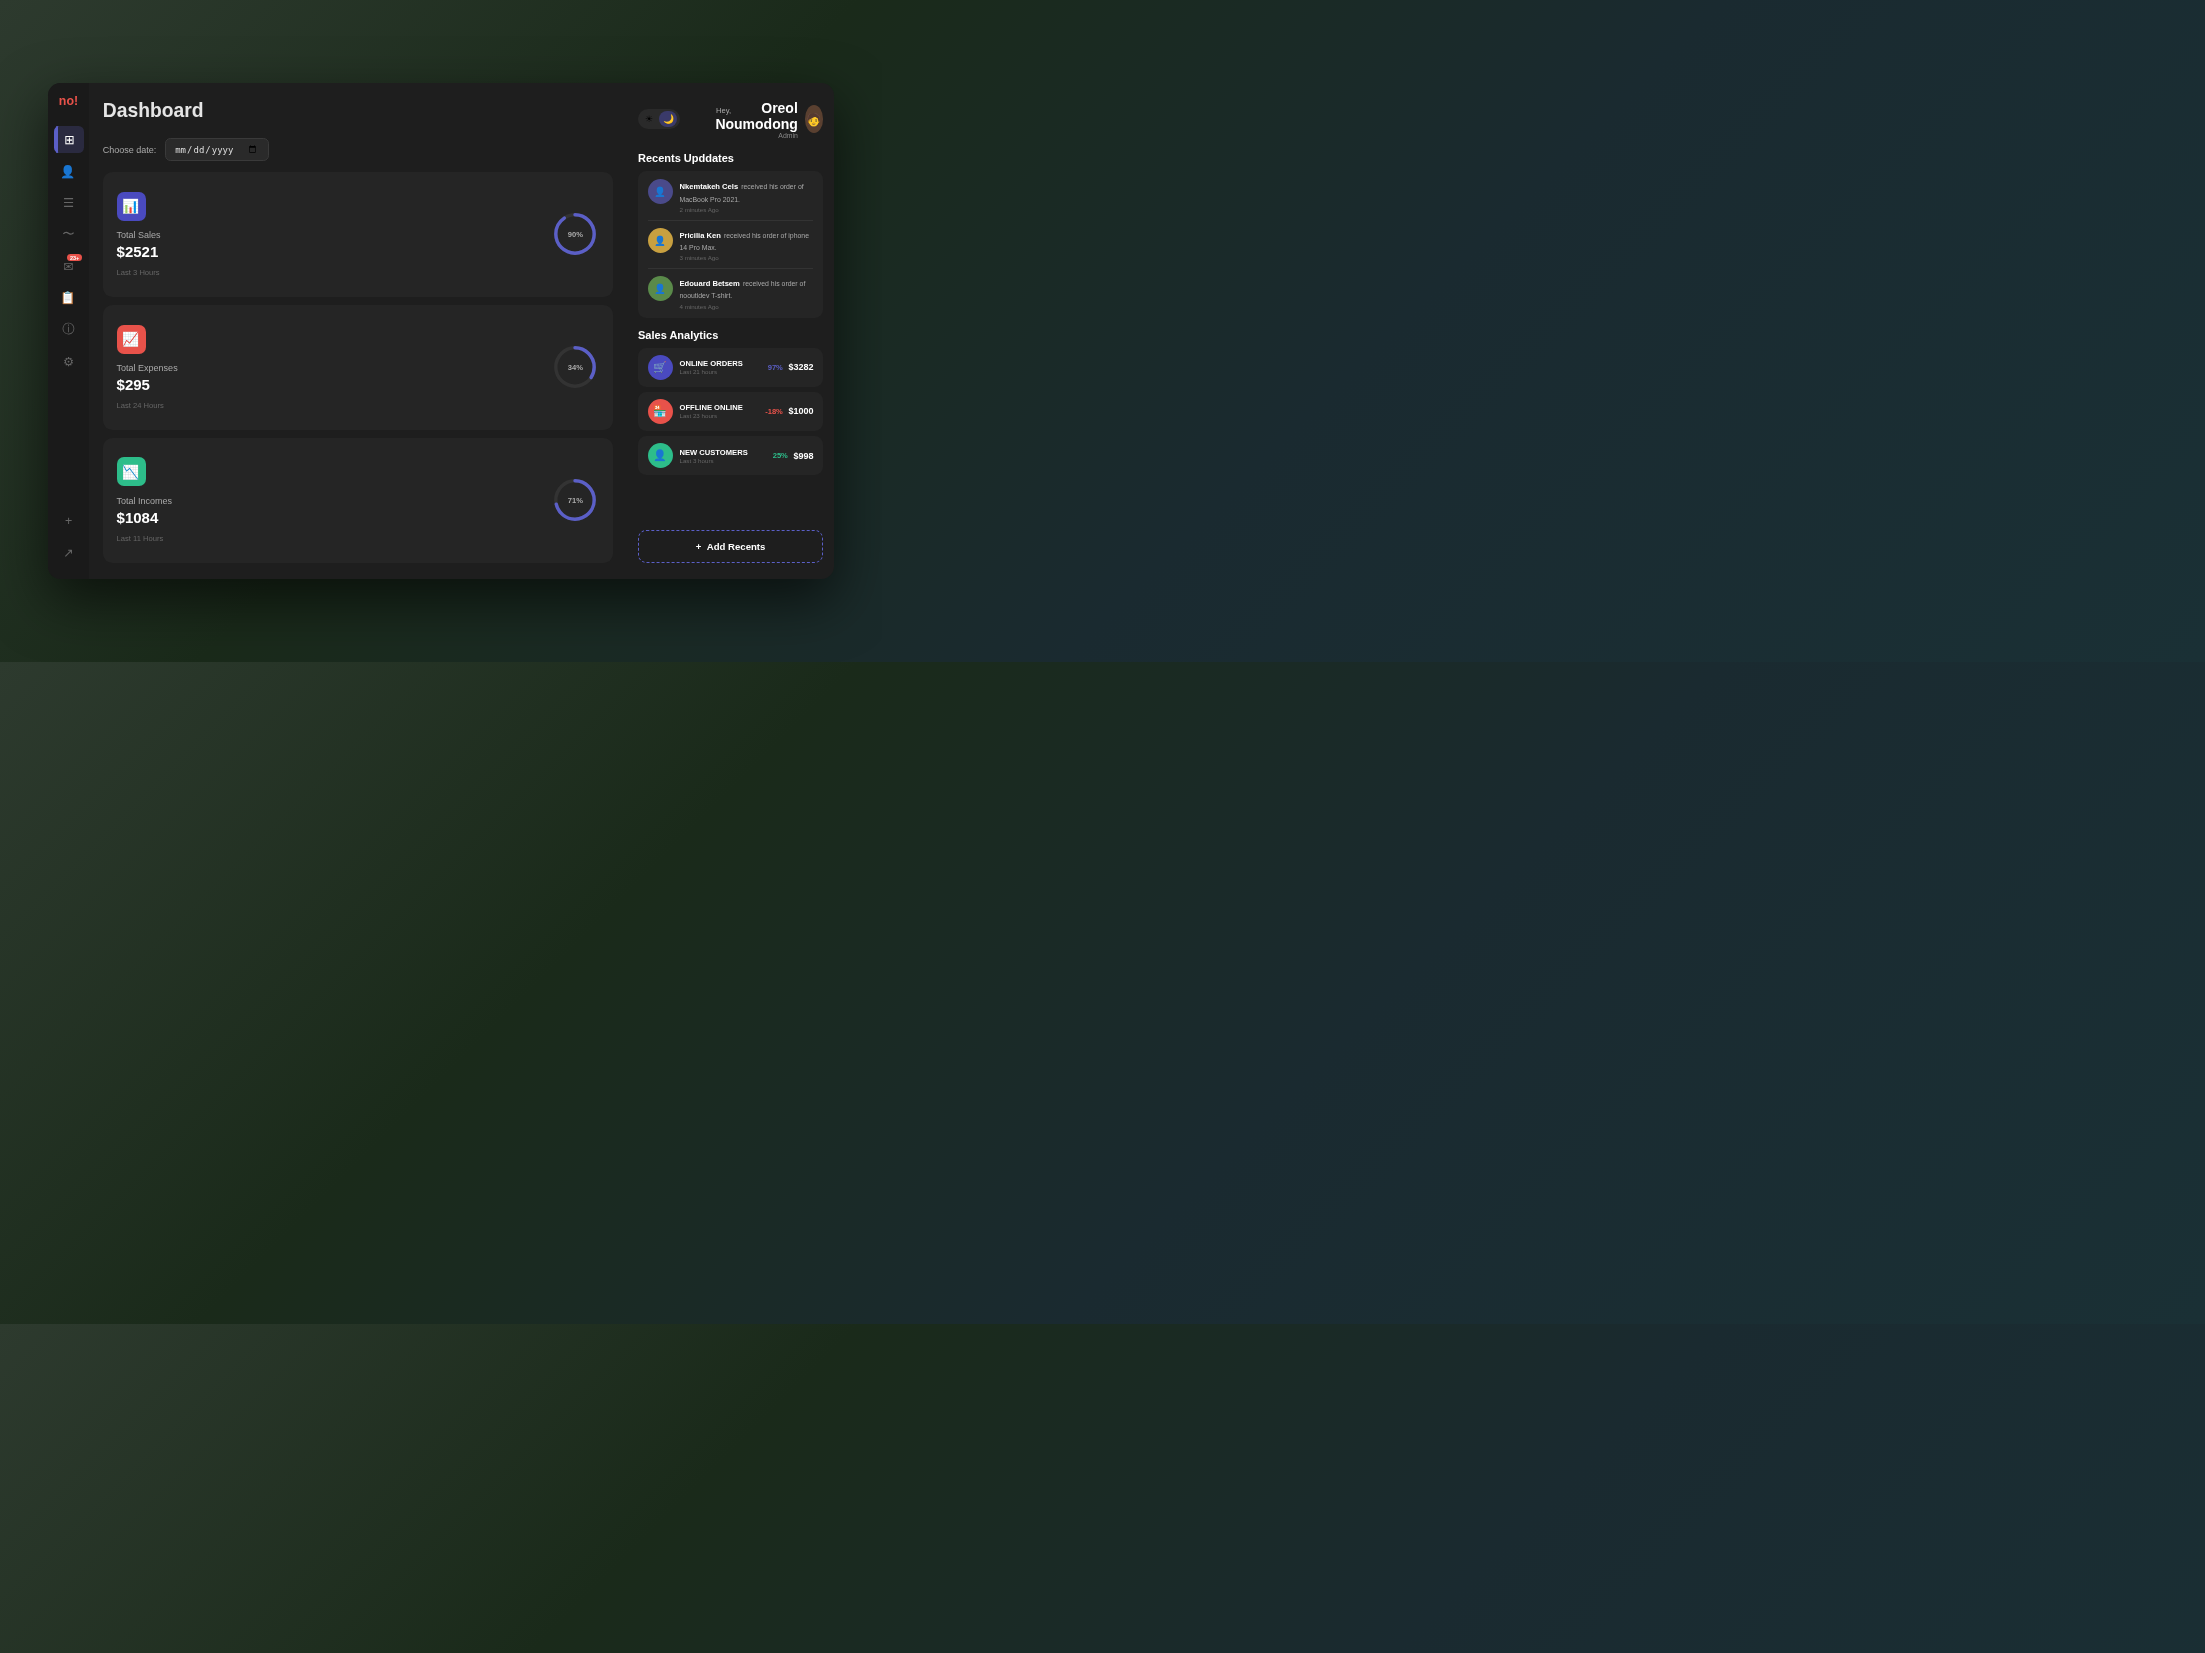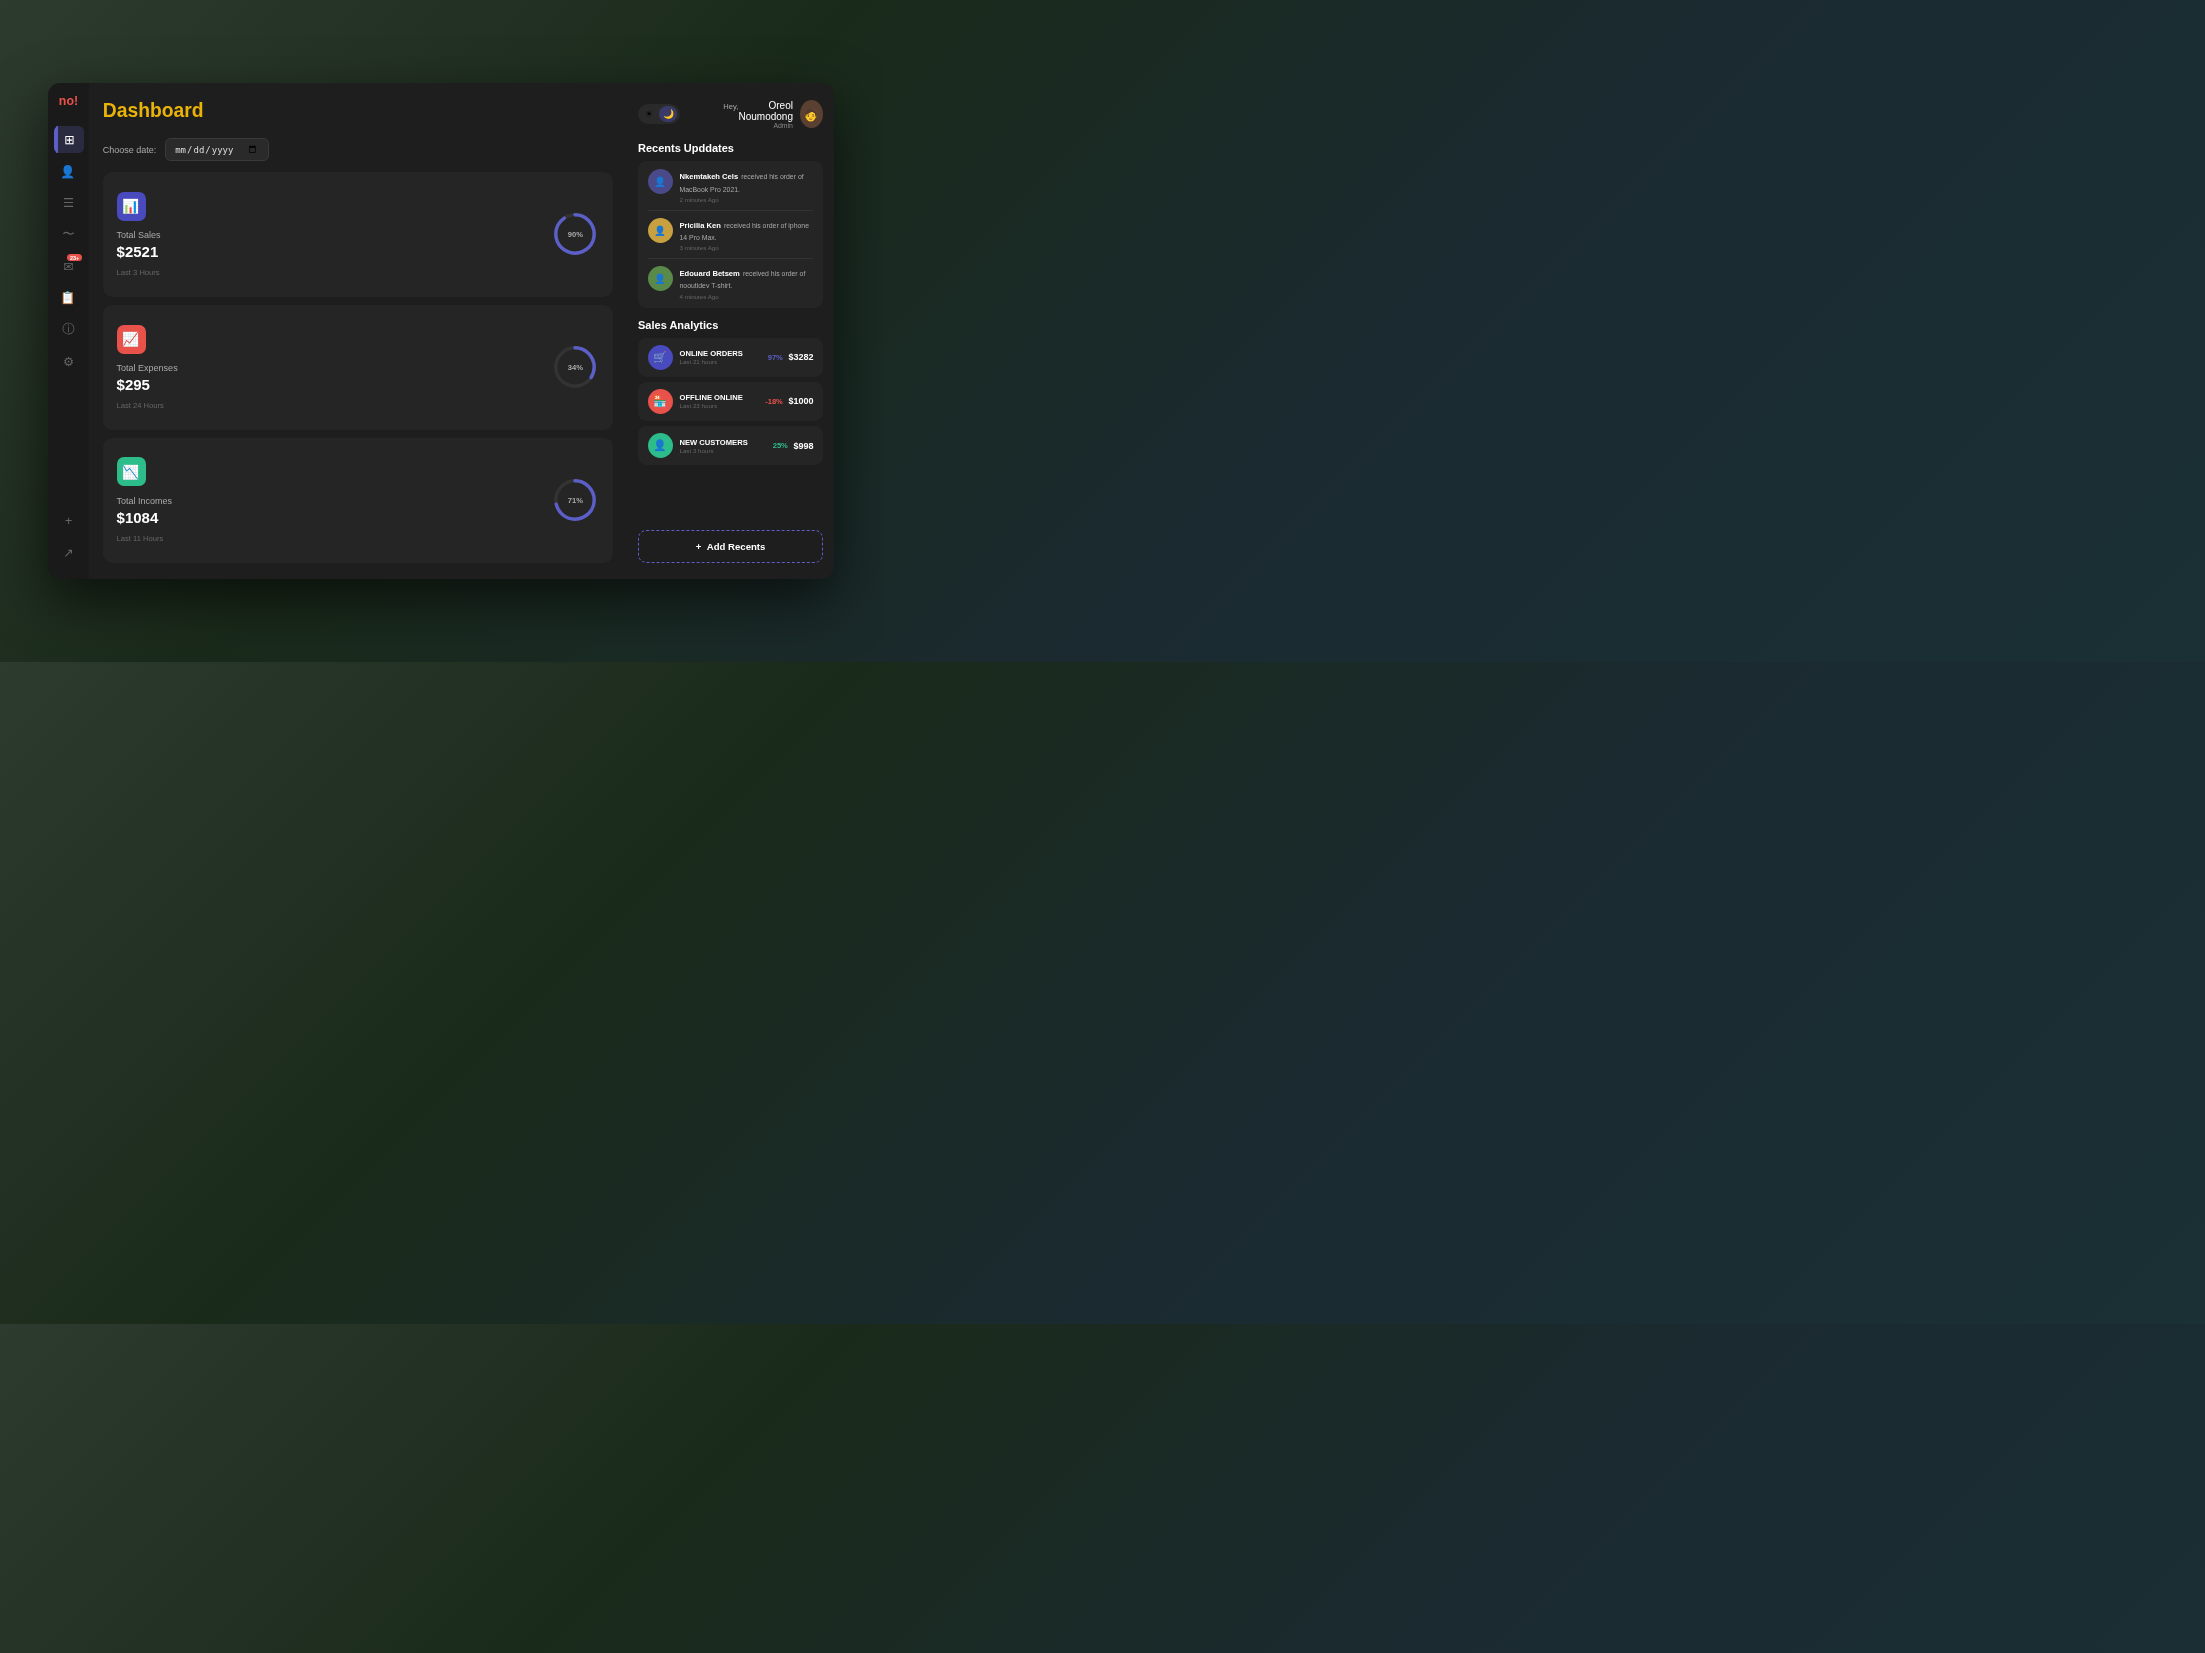--- a/index.html
+++ b/index.html
@@ -108,21 +108,21 @@
 
     .page-header {
       display: flex;
       align-items: center;
       margin-bottom: 11px;
     }
 
     .page-title {
       font-size: 19.3px;
       font-weight: 800;
-      color: #eab308;
+      color: #e5e5e5;
     }
 
     .date-picker-wrapper {
       margin-top: 5.5px;
       margin-bottom: 11px;
     }
 
     .date-picker-wrapper label {
       color: #aaa;
       font-size: 9px;
@@ -277,22 +277,22 @@
       text-align: right;
     }
 
     .user-greeting {
       color: #aaa;
       font-size: 7.6px;
     }
 
     .user-name {
       color: #fff;
-      font-size: 10px;
-      font-weight: 400;
+      font-size: 14px;
+      font-weight: 700;
       margin-left: 28px;
     }
 
     .user-role {
       color: #888;
       font-size: 6.9px;
     }
 
     .avatar {
       width: 27.6px;

